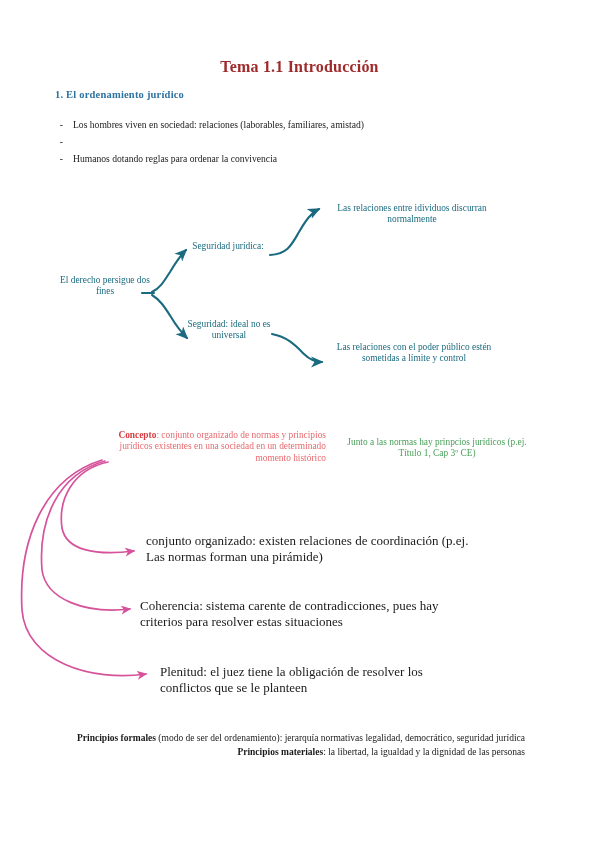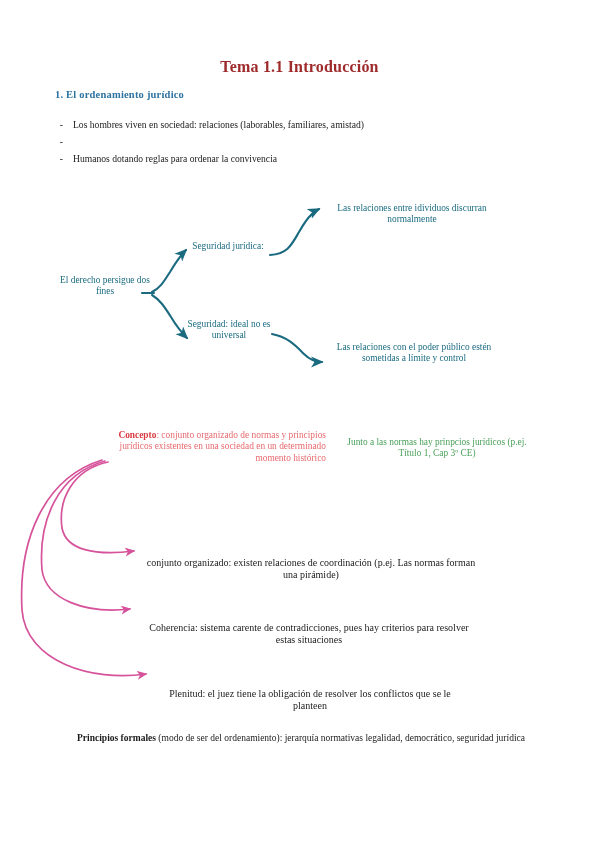--- a/index.html
+++ b/index.html
@@ -94,24 +94,23 @@
   #green-note {
     top: 437px;
     left: 344px;
     width: 186px;
     font-size: 9.4px;
     color: #4aa05a;
     text-align: center;
   }
   
   .consequence {
-    font-size: 10px;
+    font-size: 13px;
     color: #1a1a1a;
-    text-align: center;
-    margin-top: 24px;
+    text-align: left;
   }
   #consequence-1 { top: 533px; left: 146px; width: 330px; }
   #consequence-2 { top: 598px; left: 140px; width: 338px; }
   #consequence-3 { top: 664px; left: 160px; width: 300px; }
   
   #principles-block {
     top: 732px;
     left: 55px;
     width: 470px;
     font-size: 9.5px;
@@ -228,20 +227,23 @@
   <div class="txt" id="green-note">Junto a las normas hay prinpcios jurídicos (p.ej. Título 1, Cap 3º CE)</div>
 
   <div class="txt consequence" id="consequence-1">conjunto organizado: existen relaciones de coordinación (p.ej. Las normas forman una pirámide)</div>
   <div class="txt consequence" id="consequence-2">Coherencia: sistema carente de contradicciones, pues hay criterios para resolver estas situaciones</div>
   <div class="txt consequence" id="consequence-3">Plenitud: el juez tiene la obligación de resolver los conflictos que se le planteen</div>
 
   <div class="txt" id="principles-block">
     <div>
       <b>Principios formales</b><span> (modo de ser del ordenamiento): jerarquía normativas legalidad, democrático, seguridad jurídica</span>
     </div>
+    <div>
+      <b>Principios materiales</b><span>: la libertad, la igualdad y la dignidad de las personas</span>
+    </div>
   </div>
 
   <div id="watermark">
     <span class="made-with">Made with</span>
     <span class="brand">Goodnotes</span>
   </div>
 
 </div>
 
 </body></html>

